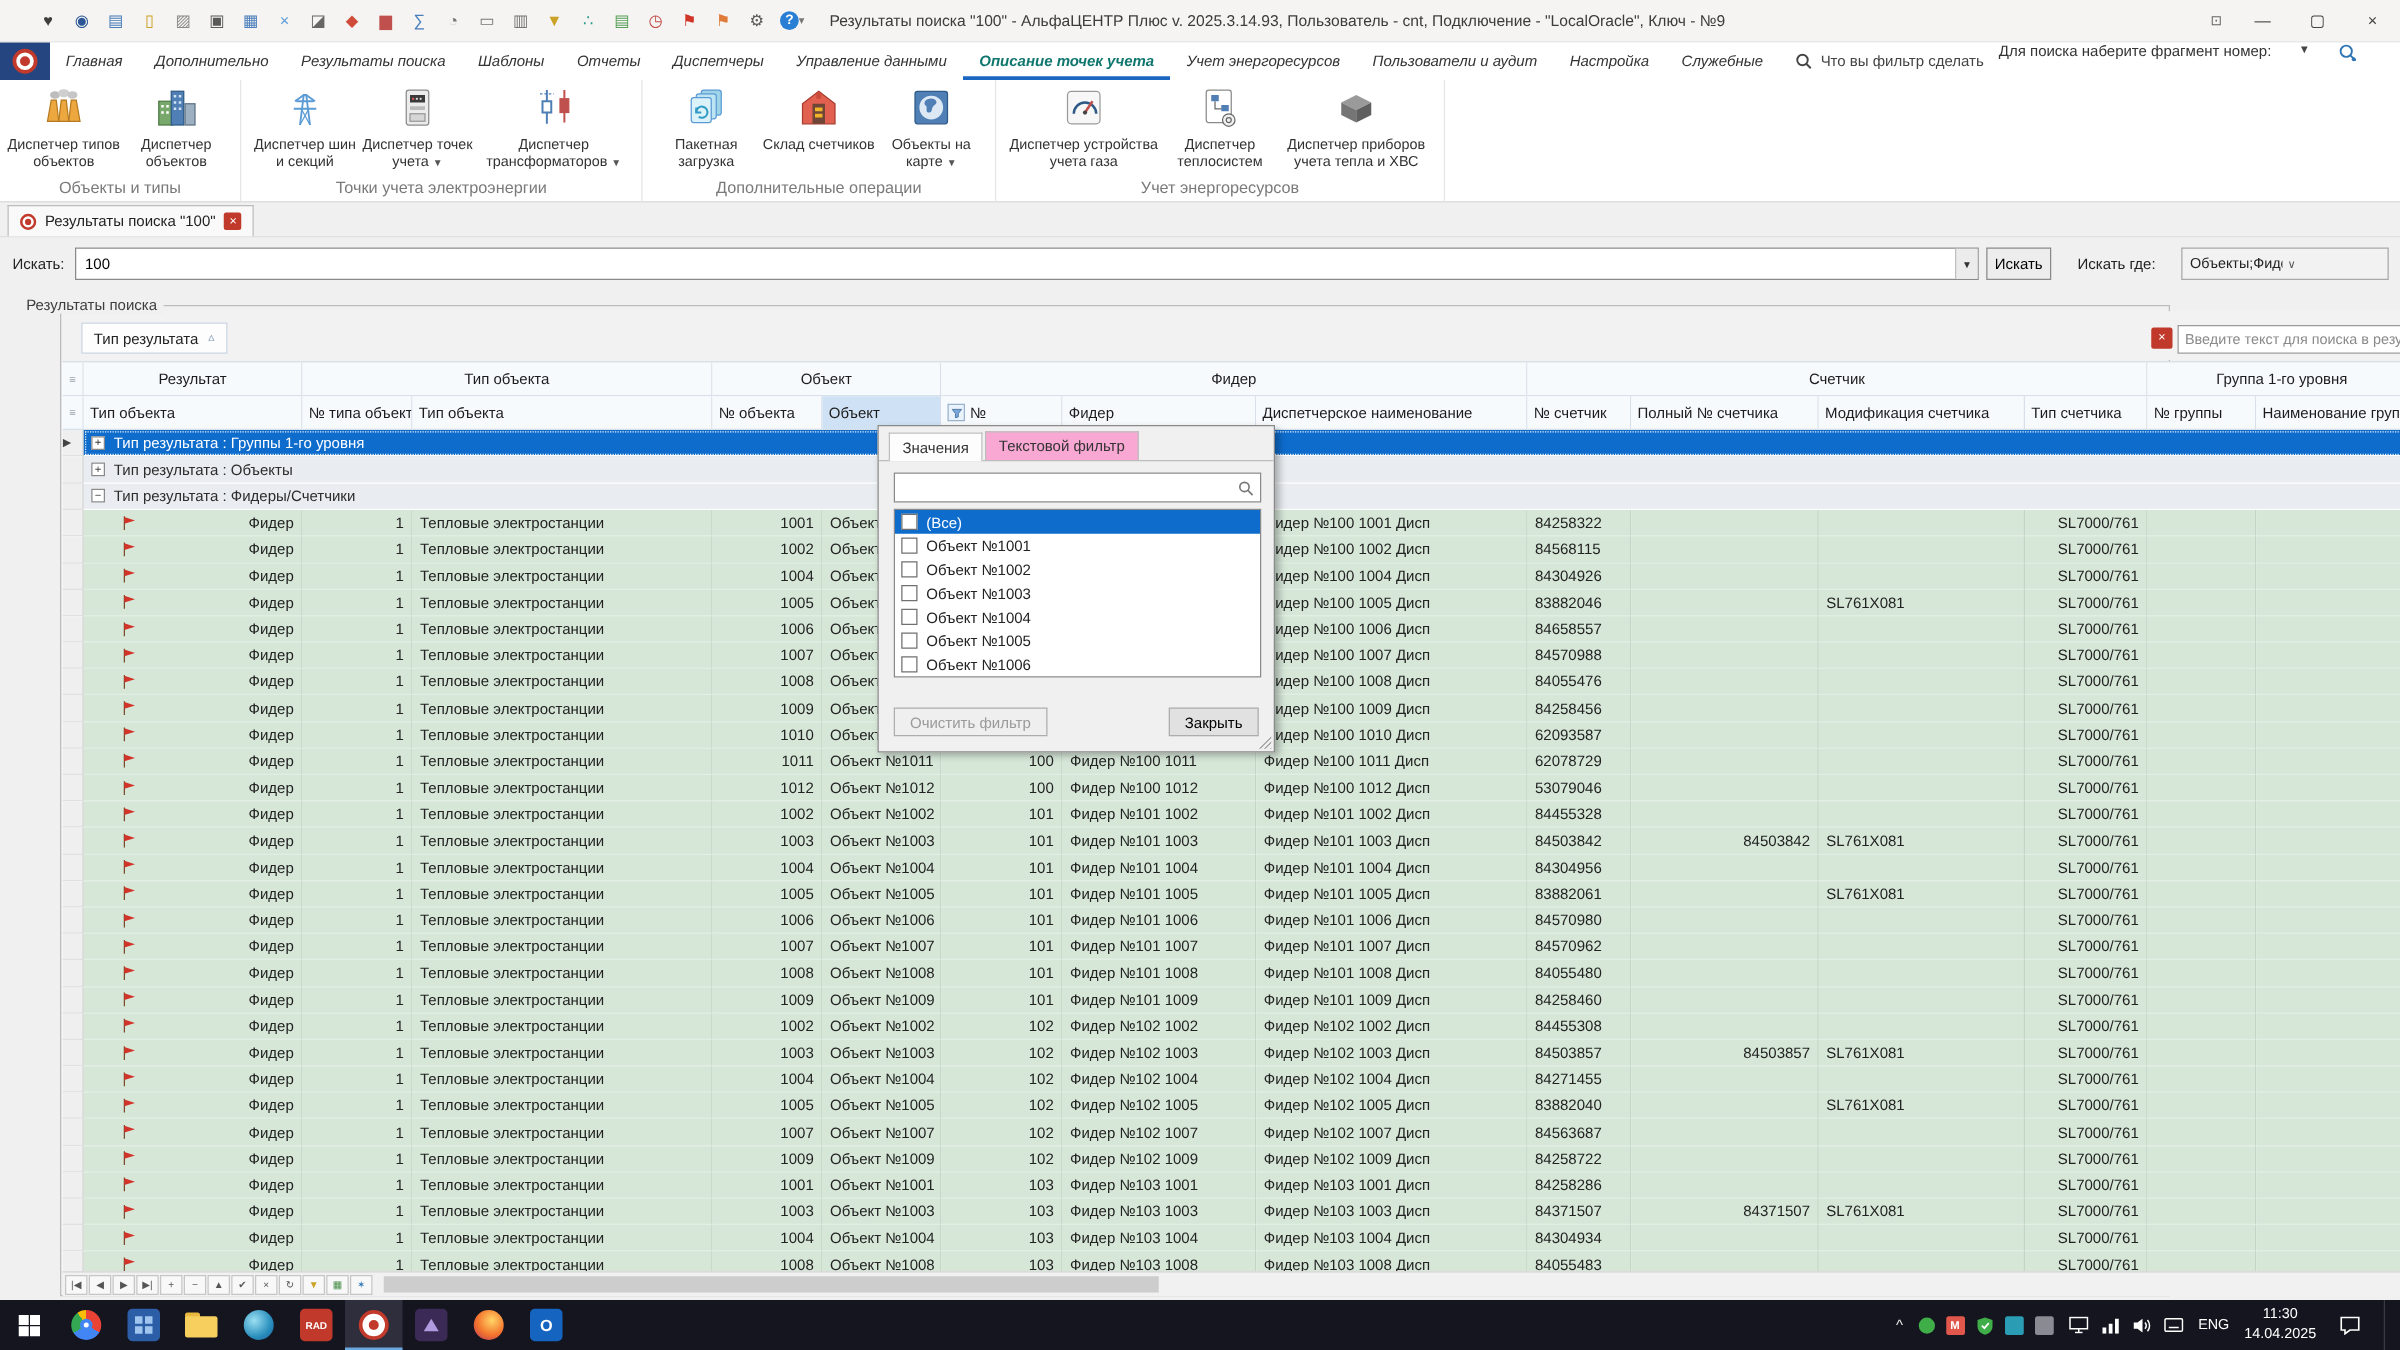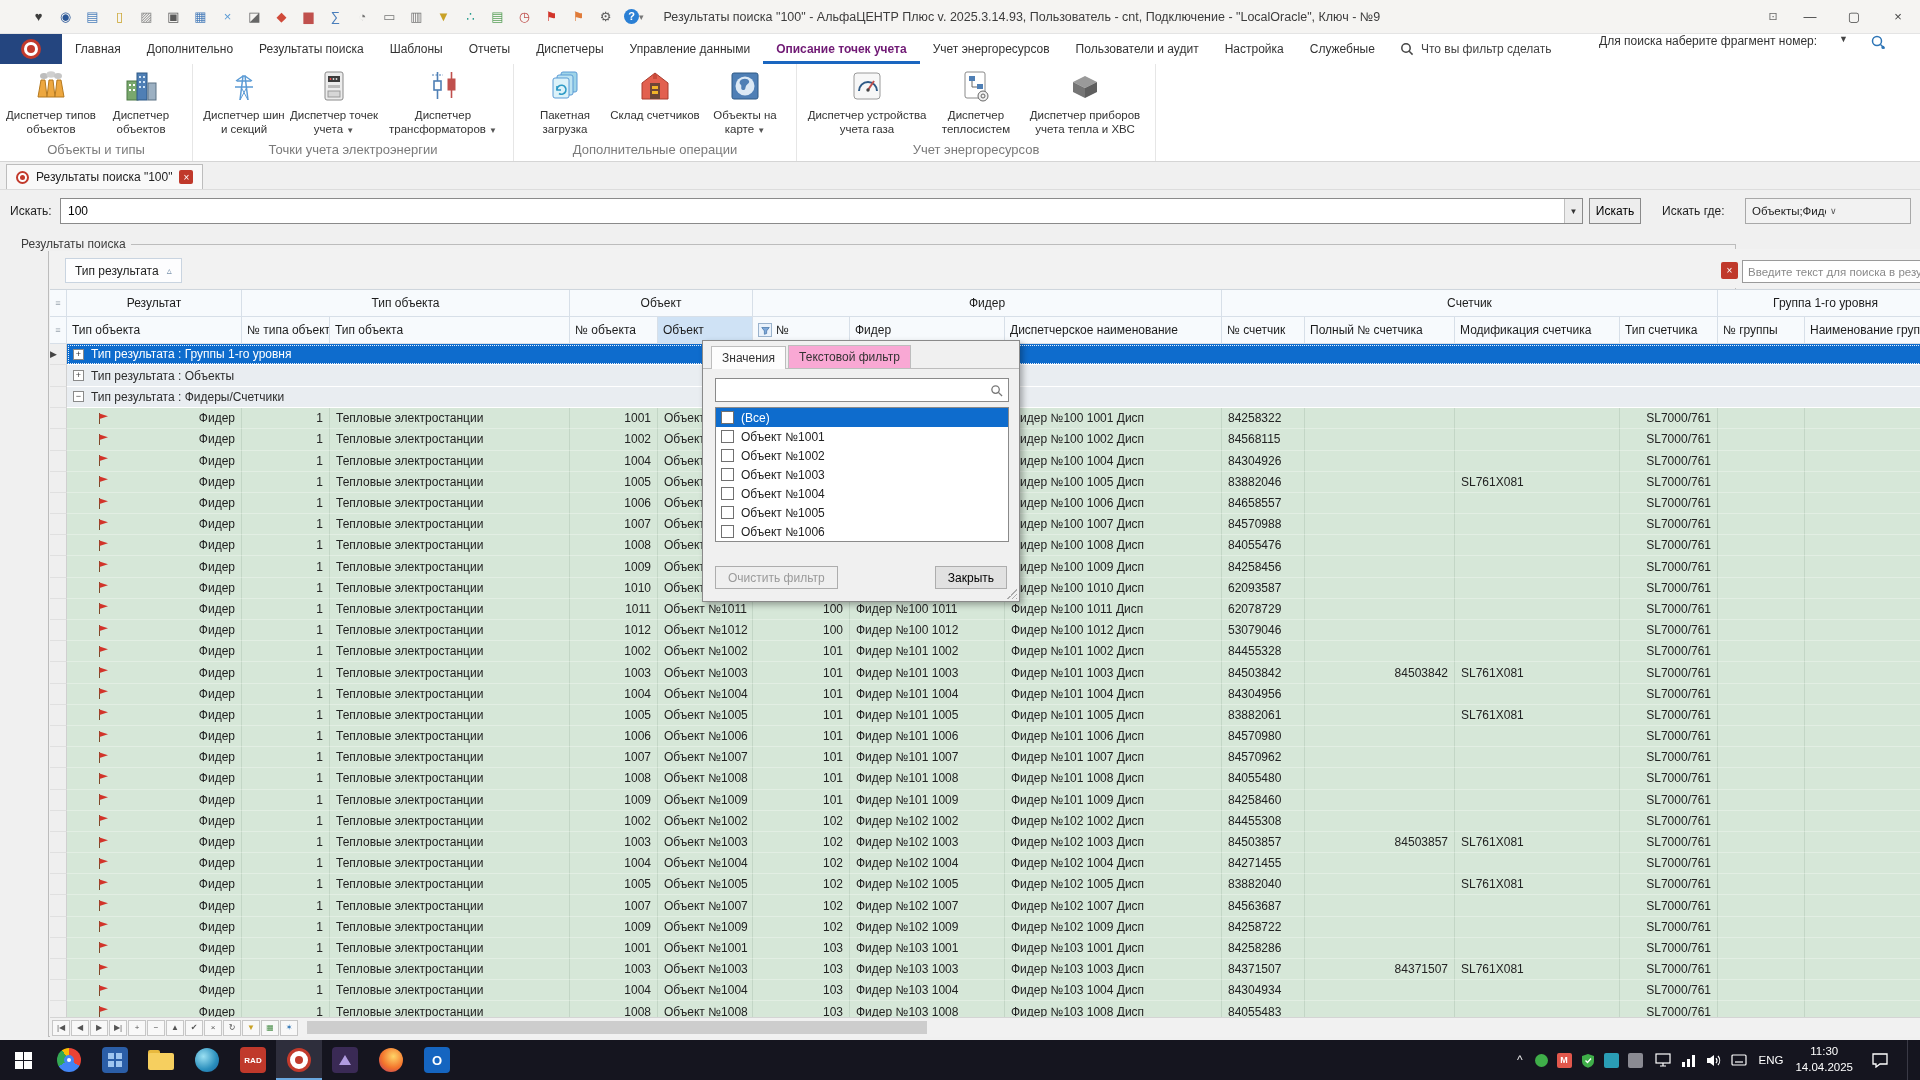--- a/index.html
+++ b/index.html
@@ -16,22 +16,22 @@
   #title-text { margin-left:20px; color:#3c3c3c; font-size:12.5px; white-space:nowrap; }
   #win-controls { margin-left:auto; display:flex; align-items:center; height:100%; }
   .win-btn { width:44px; height:100%; display:flex; align-items:center; justify-content:center; color:#444; font-size:13px; }
   .win-btn.small { width:30px; font-size:11px; color:#666; }
 
   
   #ribbon-tabs { left:0; top:34px; width:1920px; height:30px; background:#fff; display:flex; align-items:stretch; }
   #app-btn { width:62px; background:#24457f; display:flex; align-items:center; justify-content:center; }
   #app-logo { width:20px; height:20px; border-radius:50%; background:#fff; border:3px solid #c23a2c; display:flex; align-items:center; justify-content:center; }
   #app-logo b { width:8px; height:8px; border-radius:50%; background:#c23a2c; }
-  .rtab { padding:0 13px; display:flex; align-items:center; color:#333; white-space:nowrap; }
-  .rtab.active { color:#701a75; font-weight:bold; box-shadow:inset 0 -3px 0 #1a66c0; }
+  .rtab { padding:0 13px; display:flex; align-items:center; color:#333; white-space:nowrap;font-style:italic; }
+  .rtab.active { color:#0f766e; font-weight:bold; box-shadow:inset 0 -3px 0 #1a66c0; }
   #tellme { display:flex; align-items:center; gap:7px; color:#444; padding:0 12px; white-space:nowrap; }
   #quick-num { margin-left:auto; display:flex; align-items:flex-start; gap:22px; color:#333; padding-right:34px; white-space:nowrap; }
   #quick-num .caret { font-size:9px; color:#444; }
 
   
   #ribbon-body { left:0; top:64px; width:1920px; height:98px; background:#fff; border-bottom:1px solid #d5d5d5; display:flex; }
   .rgroup { display:flex; flex-direction:column; border-right:1px solid #e6e6e6; padding:2px 6px 0; }
   .rgroup-buttons { display:flex; flex:1; align-items:flex-start; }
   .rbtn { width:90px; display:flex; flex-direction:column; align-items:center; padding-top:3px; gap:2px; color:#333; text-align:center; line-height:1.2; font-size:11.5px; }
   .rbtn.wide { width:128px; }

